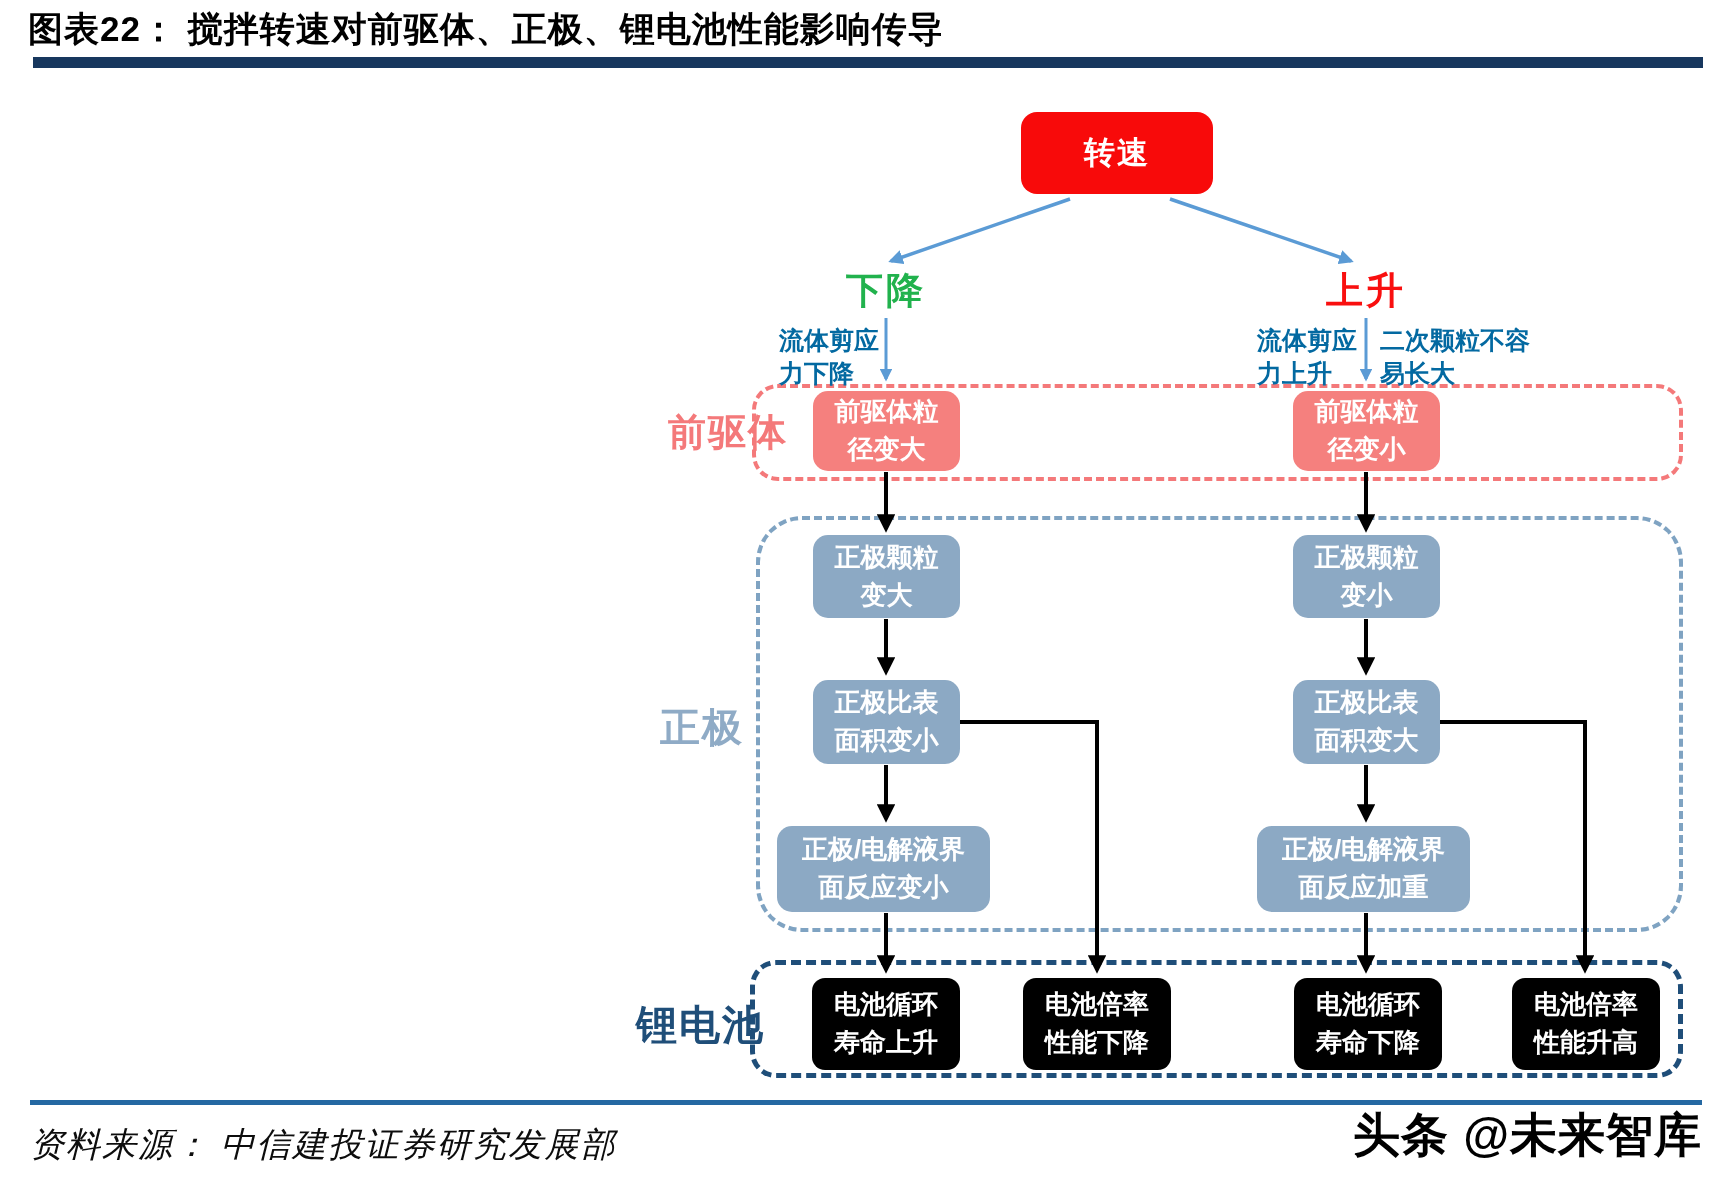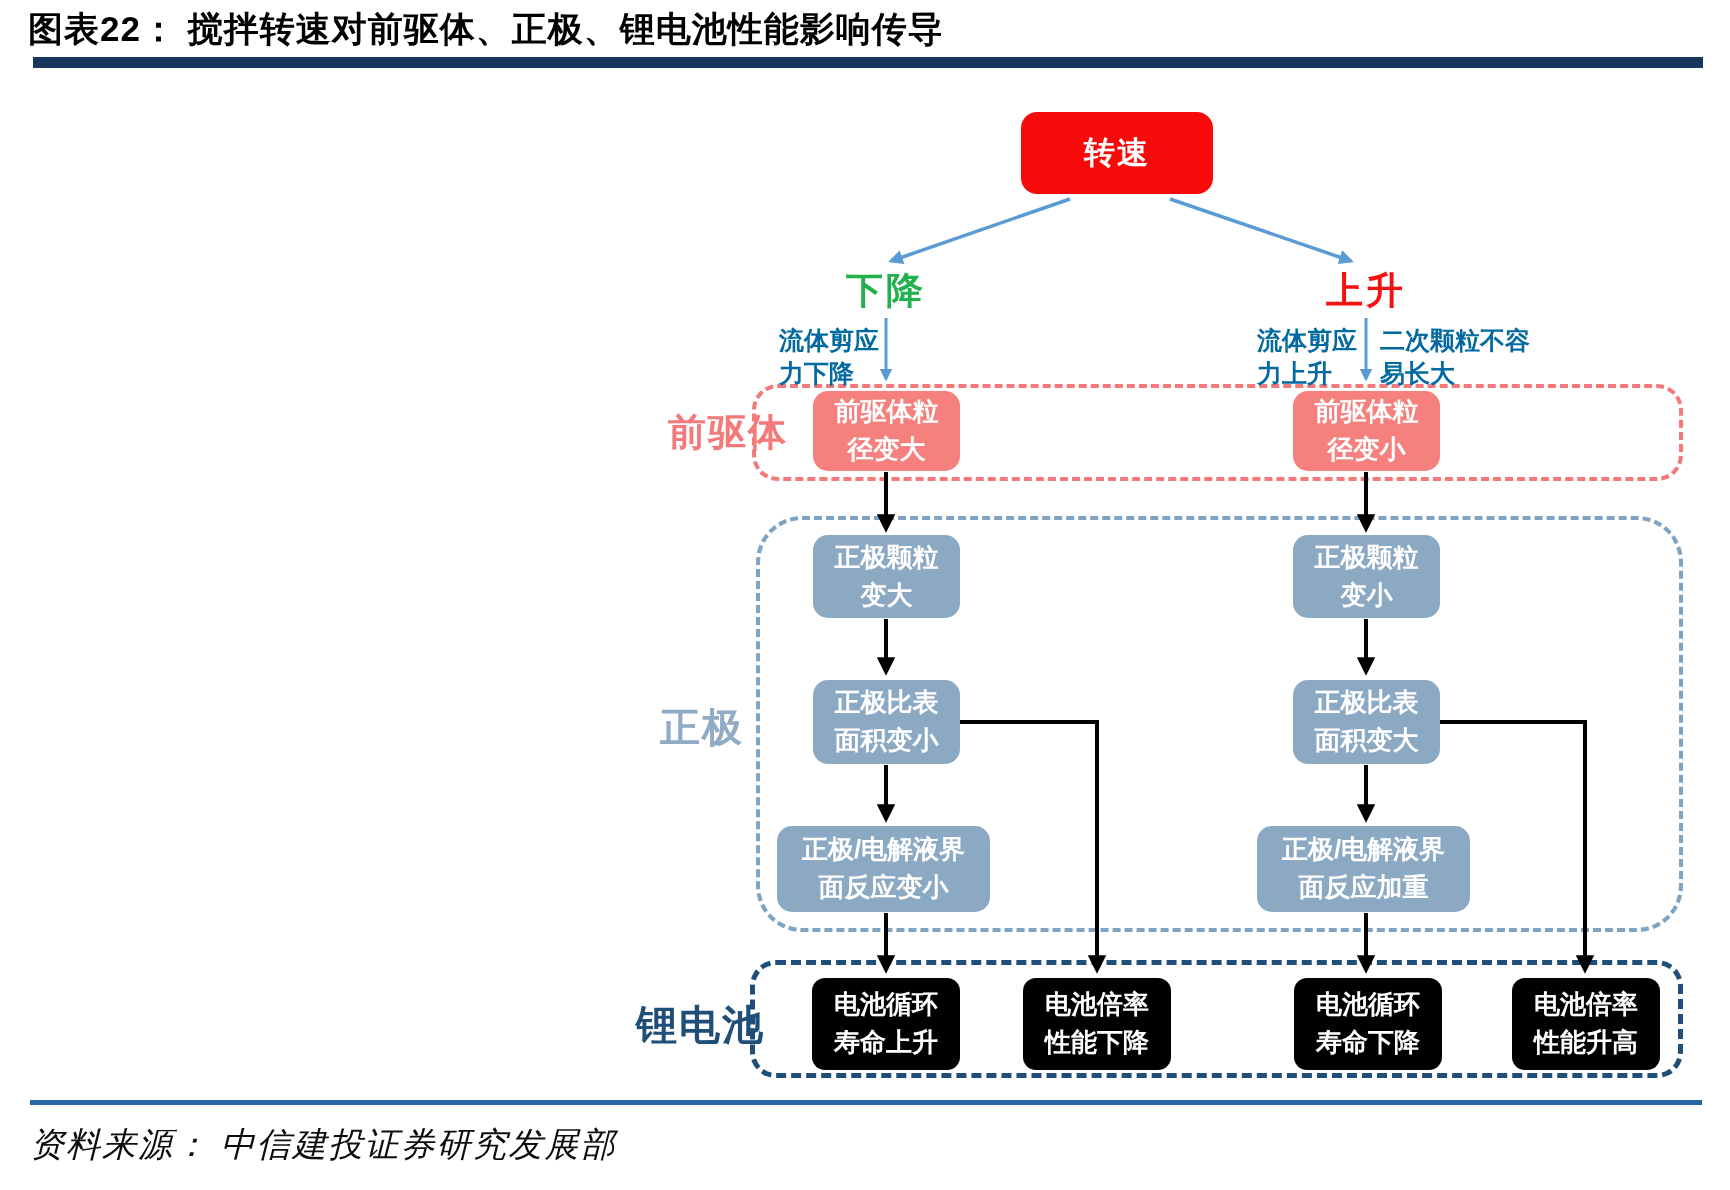--- a/index.html
+++ b/index.html
@@ -144,14 +144,15 @@
 寿命上升</div>
   <div class="abs node navy pre ba-2">电池倍率
 性能下降</div>
   <div class="abs node navy pre ba-3">电池循环
 寿命下降</div>
   <div class="abs node navy pre ba-4">电池倍率
 性能升高</div>
 
   <div class="abs footer-rule"></div>
   <div class="abs source">资料来源： 中信建投证券研究发展部</div>
+  <div class="abs watermark">头条 @未来智库</div>
 
 </div>
 
 </body></html>

